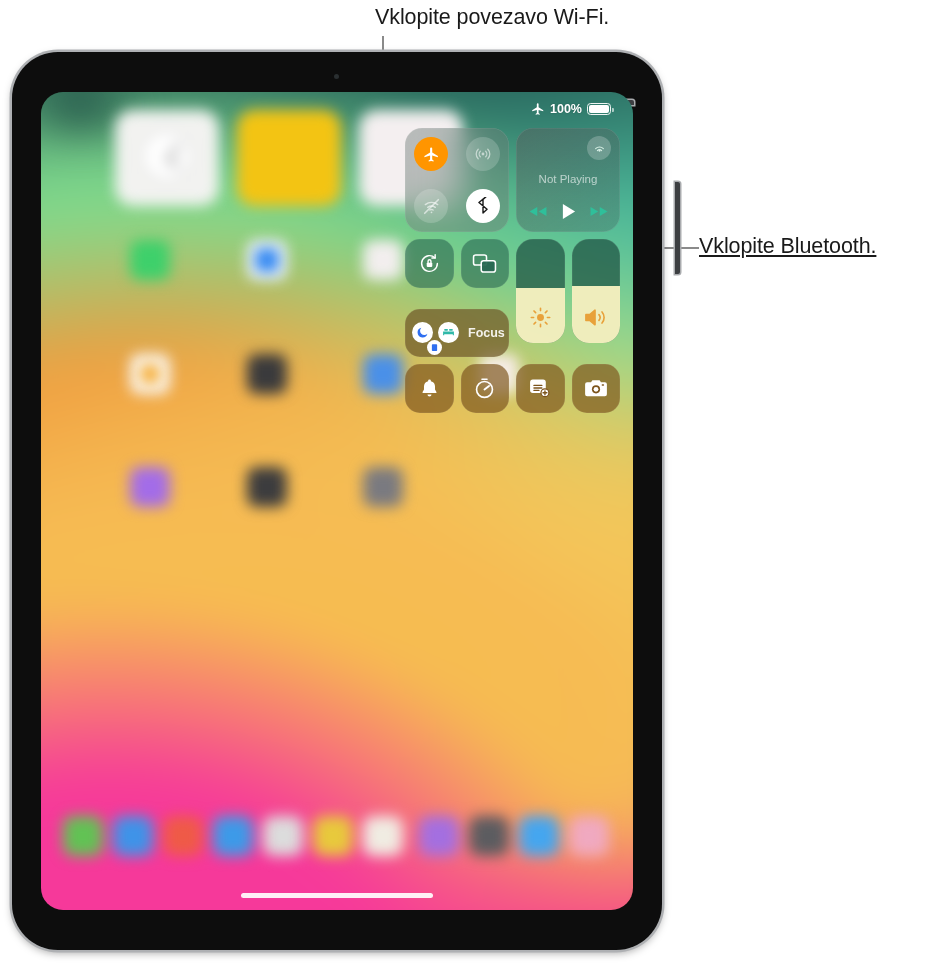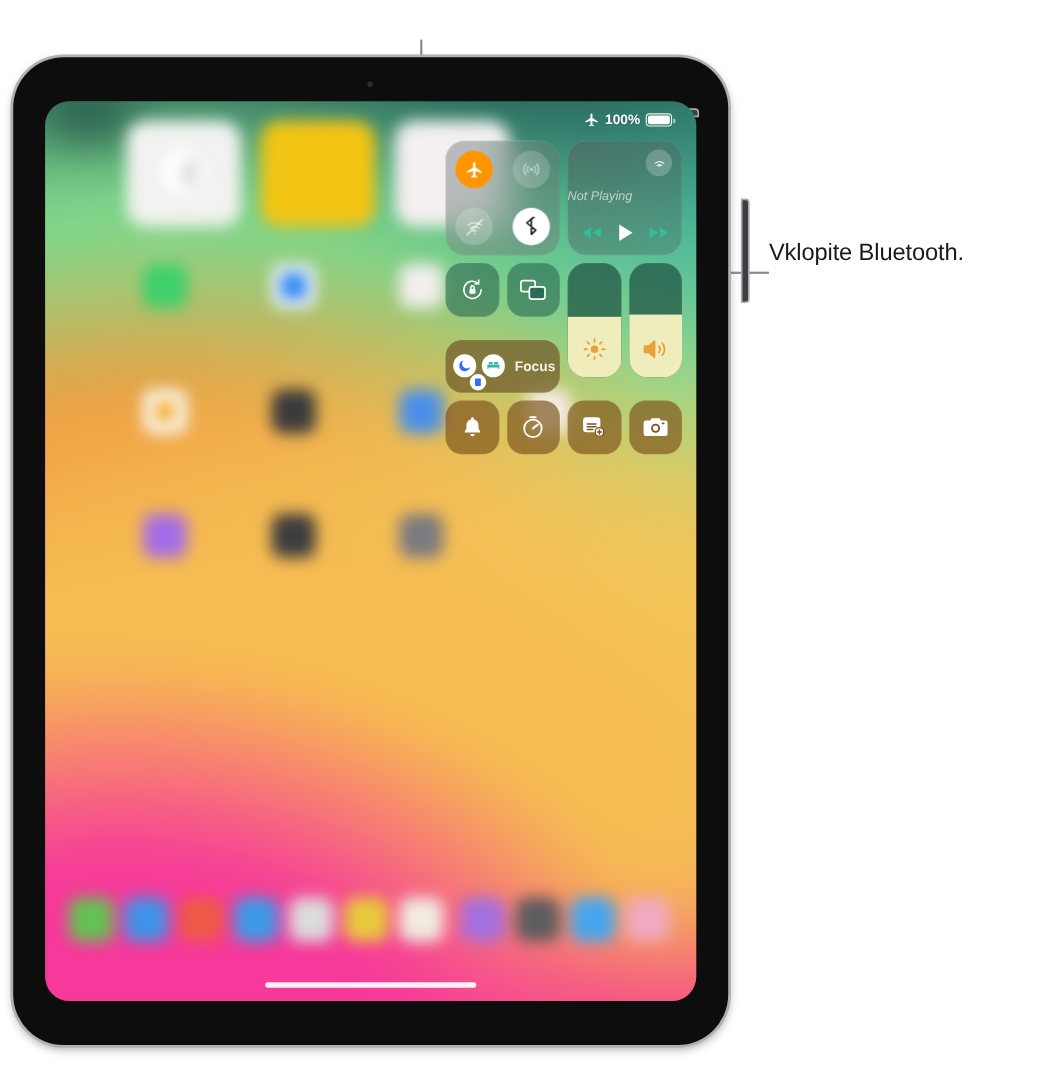--- a/index.html
+++ b/index.html
@@ -13,21 +13,21 @@
 
   
   .callout {
     position: absolute;
     color: #1a1a1a;
     font-size: 21.5px;
     letter-spacing: -0.1px;
     white-space: nowrap;
   }
   #callout-wifi { left: 375px; top: 5px; }
-  #callout-bt   { left: 699px; top: 217px; }
+  #callout-bt   { left: 699px; top: 234px; text-decoration: underline; }
 
   
   .leader { position: absolute; background: #8a8a8a; }
   #lead-wifi-v { left: 382px; top: 36px; width: 2px; height: 184px; }
   #lead-wifi-h { left: 382px; top: 218px; width: 35px; height: 2px; }
   #lead-bt-h   { left: 462px; top: 247px; width: 237px; height: 2px; }
 
   
   #ipad {
     position: absolute;
@@ -164,24 +164,23 @@
     background: linear-gradient(145deg, rgba(86,96,94,.55), rgba(72,120,110,.42));
   }
   #airplay-btn {
     position: absolute; right: 9px; top: 8px;
     width: 24px; height: 24px; border-radius: 50%;
     background: rgba(255,255,255,0.22);
     display:flex; align-items:center; justify-content:center;
   }
   #np-title {
     position: absolute; left: 0; right: 0; top: 45px;
-    text-align: left;
+    text-align: center;
     color: rgba(255,255,255,0.62);
     font-size: 11.5px;
-    font-style: italic;
   }
   #np-transport {
     position: absolute; left: 0; right: 0; bottom: 12px;
     display: flex; align-items: center; justify-content: center; gap: 13px;
   }
 
   
   .tile-sm {
     width: 48.5px; height: 48.5px; border-radius: 15px;
     display: flex; align-items: center; justify-content: center;
@@ -232,20 +231,21 @@
     margin-left: 4px;
   }
 
   svg { display: block; }
 </style>
 </head>
 <body>
 
 <div id="stage">
 
+  <div class="callout" id="callout-wifi">Vklopite povezavo Wi-Fi.</div>
   <div class="callout" id="callout-bt">Vklopite Bluetooth.</div>
 
   <div class="leader" id="lead-wifi-v"></div>
   <div class="leader" id="lead-wifi-h"></div>
   <div class="leader" id="lead-bt-h"></div>
 
   <div id="ipad">
 
     <div id="power-btn"></div>
     <div id="vol-btn"></div>

